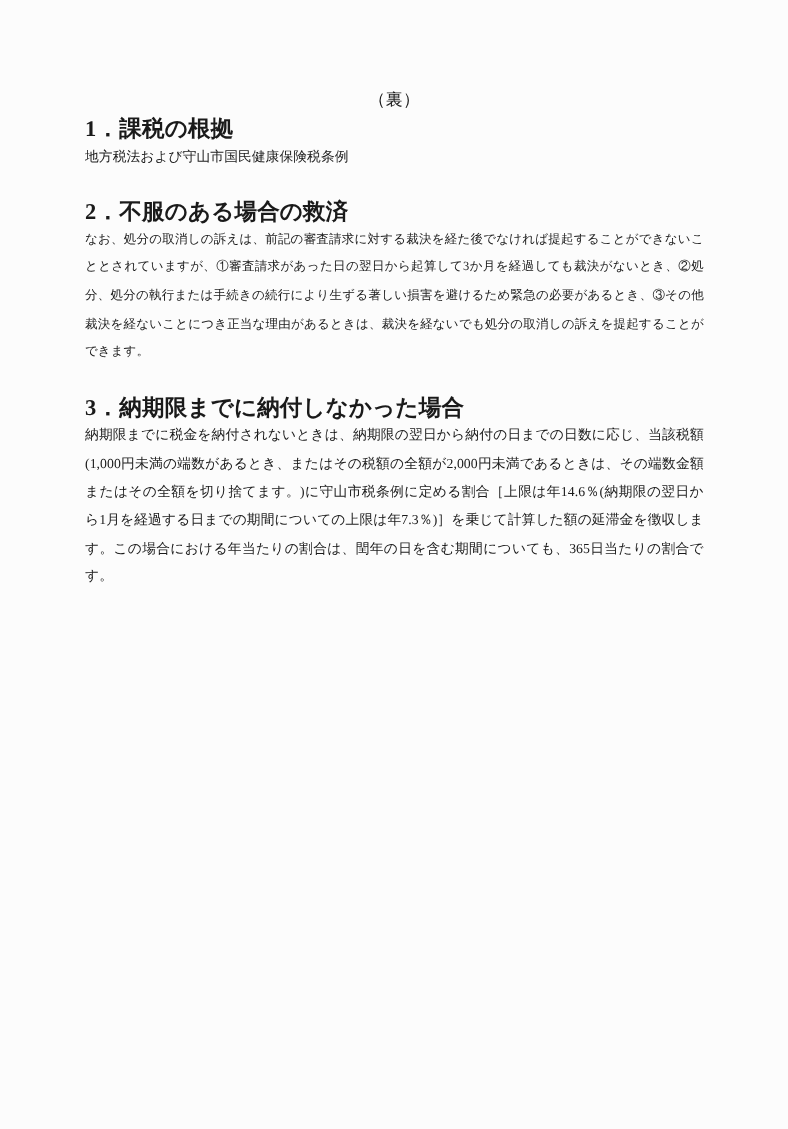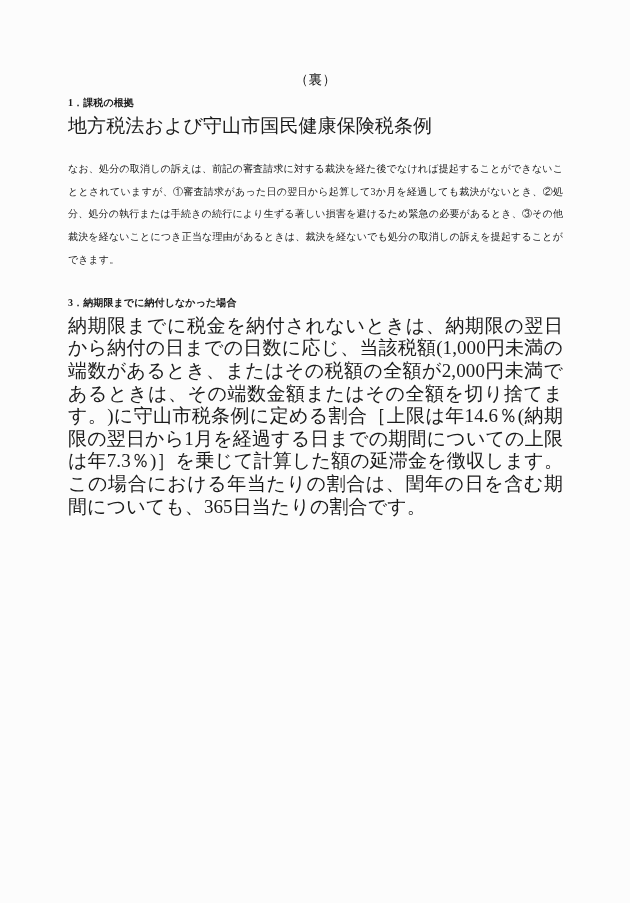--- a/index.html
+++ b/index.html
@@ -29,28 +29,28 @@
     margin: 0 0 2px 0;
     letter-spacing: 0.02em;
   }
   .section {
     margin: 0;
   }
   .section + .section {
     margin-top: 21px;
   }
   .section-heading {
-    font-size: 10px;
+    font-size: 18px;
     line-height: 22.6px;
     margin: 0;
     white-space: pre;
     letter-spacing: 0.01em;
   }
   .para {
-    font-size: 19px;
+    font-size: 11px;
     line-height: 22.6px;
     margin: 0;
     text-align: justify;
     text-justify: inter-character;
     text-align-last: left;
     letter-spacing: 0.005em;
     word-break: break-all;
     overflow-wrap: anywhere;
   }
   .sub-para {
@@ -71,20 +71,21 @@
 <div class="page">
 
   <div class="page-marker">（裏）</div>
 
   <div class="section">
     <h2 class="section-heading">1．課税の根拠</h2>
     <p class="para">地方税法および守山市国民健康保険税条例</p>
   </div>
 
   <div class="section">
+    <h2 class="section-heading">2．不服のある場合の救済</h2>
     <p class="sub-para">なお、処分の取消しの訴えは、前記の審査請求に対する裁決を経た後でなければ提起することができないこととされていますが、①審査請求があった日の翌日から起算して3か月を経過しても裁決がないとき、②処分、処分の執行または手続きの続行により生ずる著しい損害を避けるため緊急の必要があるとき、③その他裁決を経ないことにつき正当な理由があるときは、裁決を経ないでも処分の取消しの訴えを提起することができます。</p>
   </div>
 
   <div class="section">
     <h2 class="section-heading">3．納期限までに納付しなかった場合</h2>
     <p class="para">納期限までに税金を納付されないときは、納期限の翌日から納付の日までの日数に応じ、当該税額(1,000円未満の端数があるとき、またはその税額の全額が2,000円未満であるときは、その端数金額またはその全額を切り捨てます。)に守山市税条例に定める割合［上限は年14.6％(納期限の翌日から1月を経過する日までの期間についての上限は年7.3％)］を乗じて計算した額の延滞金を徴収します。この場合における年当たりの割合は、閏年の日を含む期間についても、365日当たりの割合です。</p>
   </div>
 
 </div>
 

